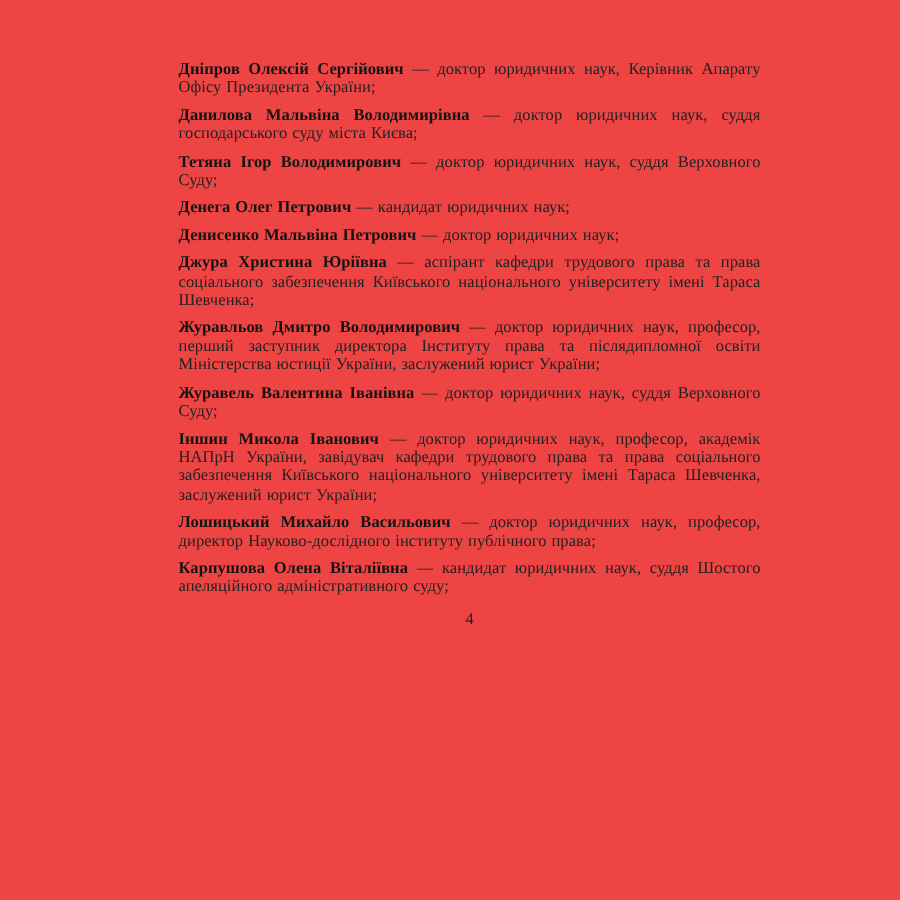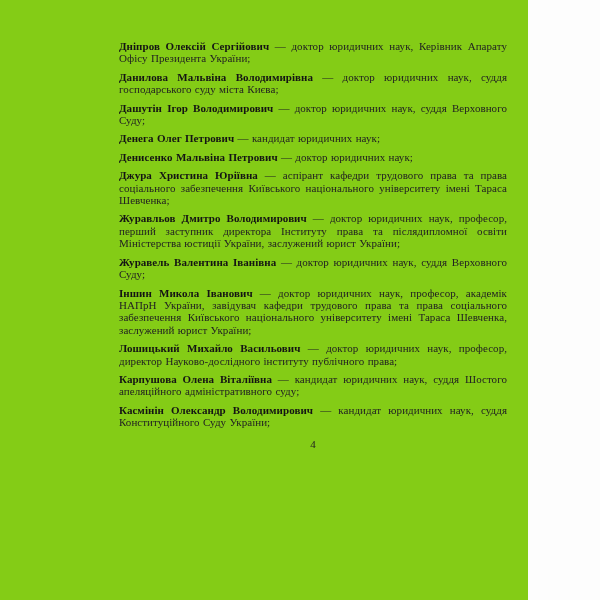--- a/index.html
+++ b/index.html
@@ -12,23 +12,23 @@
     background: #fdfdfd;
     position: relative;
     overflow: hidden;
     font-family: "Liberation Serif", serif;
     color: #1c1c1c;
   }
   .sheet {
     position: absolute;
     left: 0;
     top: 0;
-    width: 528px;
+    width: 600px;
     height: 600px;
-    background: #84cc16;
+    background: #ef4444;
   }
   .text-block {
     position: absolute;
     left: 119px;
     top: 40px;
     width: 388px;
   }
   .entry {
     margin: 0 0 6px 0;
     font-size: 11px;
@@ -59,38 +59,37 @@
 <body>
 
 <div class="sheet">
   <div class="text-block">
 
       <p class="entry"><span class="entry-name">Дніпров Олексій Сергійович</span> <span class="entry-desc">— доктор юридичних наук, Керівник Апарату Офісу Президента України;</span></p>
 
 
       <p class="entry"><span class="entry-name">Данилова Мальвіна Володимирівна</span> <span class="entry-desc">— доктор юридичних наук, суддя господарського суду міста Києва;</span></p>
 
-      <p class="entry"><span class="entry-name">Дашутін Ігор Володимирович</span> <span class="entry-desc">— доктор юридичних наук, суддя Верховного Суду;</span></p>
+      <p class="entry"><span class="entry-name">Тетяна Ігор Володимирович</span> <span class="entry-desc">— доктор юридичних наук, суддя Верховного Суду;</span></p>
 
       <p class="entry"><span class="entry-name">Денега Олег Петрович</span> <span class="entry-desc">— кандидат юридичних наук;</span></p>
 
       <p class="entry"><span class="entry-name">Денисенко Мальвіна Петрович</span> <span class="entry-desc">— доктор юридичних наук;</span></p>
 
       <p class="entry"><span class="entry-name">Джура Христина Юріївна</span> <span class="entry-desc">— аспірант кафедри трудового права та права соціального забезпечення Київського національного університету імені Тараса Шевченка;</span></p>
 
 
 
       <p class="entry"><span class="entry-name">Журавльов Дмитро Володимирович</span> <span class="entry-desc">— доктор юридичних наук, професор, перший заступник директора Інституту права та післядипломної освіти Міністерства юстиції України, заслужений юрист України;</span></p>
 
 
       <p class="entry"><span class="entry-name">Журавель Валентина Іванівна</span> <span class="entry-desc">— доктор юридичних наук, суддя Верховного Суду;</span></p>
 
       <p class="entry"><span class="entry-name">Іншин Микола Іванович</span> <span class="entry-desc">— доктор юридичних наук, професор, академік НАПрН України, завідувач кафедри трудового права та права соціального забезпечення Київського національного університету імені Тараса Шевченка, заслужений юрист України;</span></p>
 
       <p class="entry"><span class="entry-name">Лошицький Михайло Васильович</span> <span class="entry-desc">— доктор юридичних наук, професор, директор Науково-дослідного інституту публічного права;</span></p>
 
       <p class="entry"><span class="entry-name">Карпушова Олена Віталіївна</span> <span class="entry-desc">— кандидат юридичних наук, суддя Шостого апеляційного адміністративного суду;</span></p>
 
-      <p class="entry"><span class="entry-name">Касмінін Олександр Володимирович</span> <span class="entry-desc">— кандидат юридичних наук, суддя Конституційного Суду України;</span></p>
     <div class="page-number">4</div>
     </div>
   <div class="text-block" style="top:auto; bottom:0;"></div>
 </div>
 
 </body></html>

